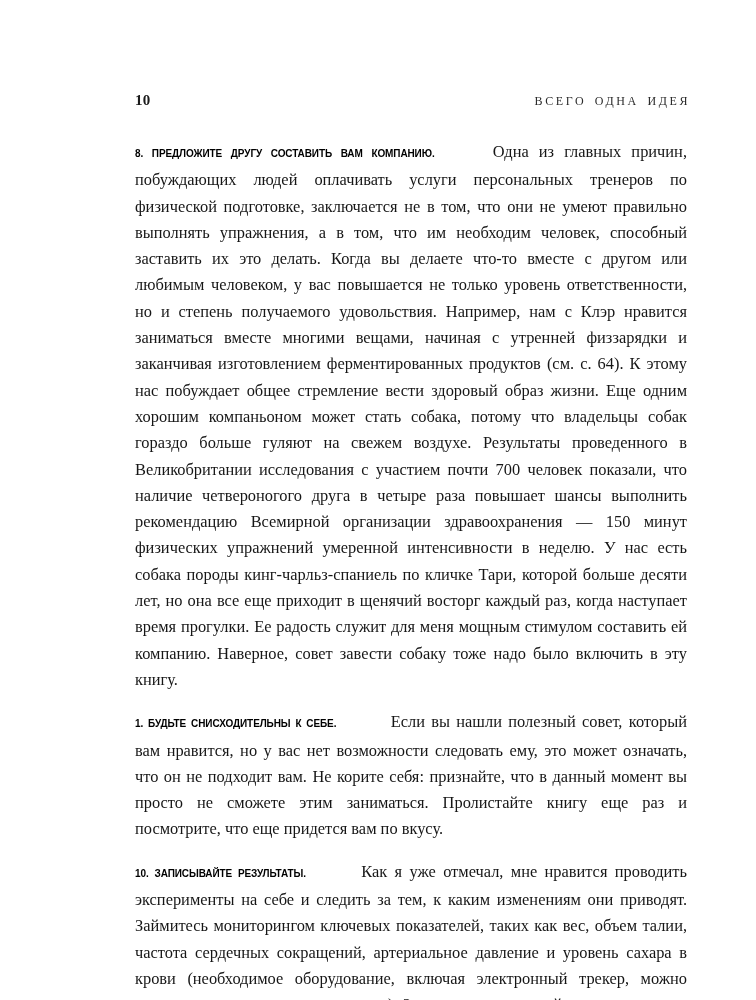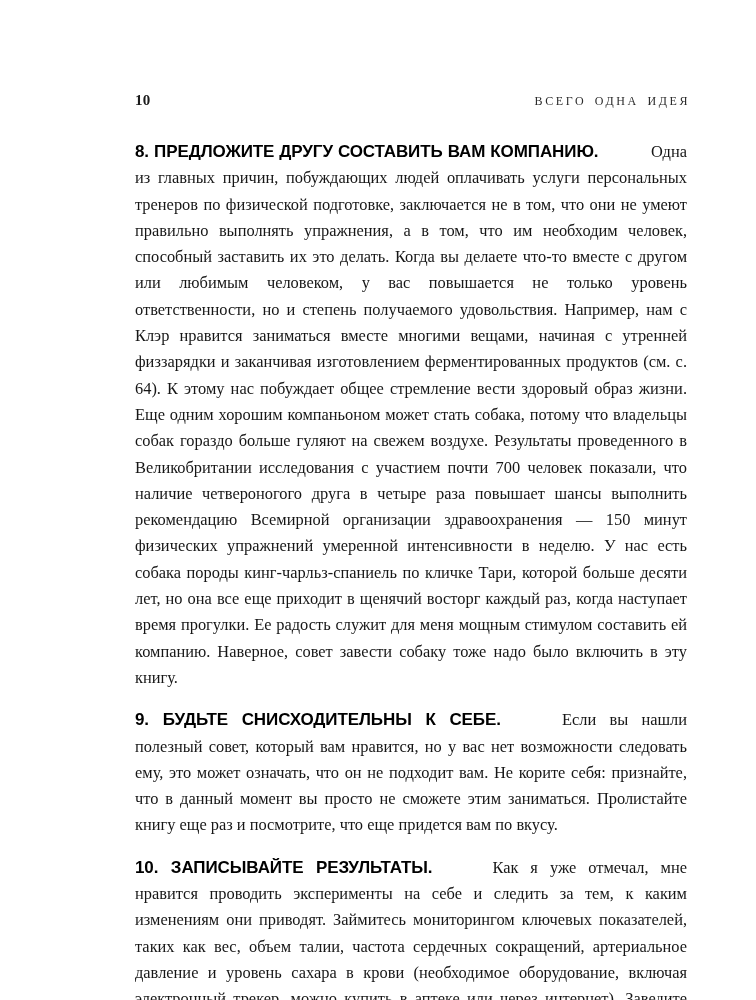--- a/index.html
+++ b/index.html
@@ -56,21 +56,21 @@
     text-justify: inter-word;
     margin: 0;
     hyphens: manual;
   }
   .para + .para {
     margin-top: 16px;
   }
   .lead {
     font-family: "Liberation Sans", "DejaVu Sans", sans-serif;
     font-weight: bold;
-    font-size: 17px;
+    font-size: 10px;
     letter-spacing: -0.1px;
     color: #000000;
   }
   .body-run {
     font-family: "Liberation Serif", "DejaVu Serif", serif;
     margin-left: 48px;
   }
 </style>
 </head>
 <body>
@@ -82,21 +82,21 @@
     <span class="head-title">Всего одна идея</span>
   </div>
 
   <div class="text-block">
 
     <p class="para">
       <span class="lead">8. ПРЕДЛОЖИТЕ ДРУГУ СОСТАВИТЬ ВАМ КОМПАНИЮ.</span><span class="body-run"> Одна из главных причин, побуждающих людей оплачивать услуги персональных тренеров по физической подготовке, заключается не в том, что они не умеют правильно выполнять упражнения, а в том, что им необходим человек, способный заставить их это делать. Когда вы делаете что-то вместе с другом или любимым человеком, у вас повышается не только уровень ответственности, но и степень получаемого удовольствия. Например, нам с Клэр нравится заниматься вместе многими вещами, начиная с утренней физзарядки и заканчивая изготовлением ферментированных продуктов (см. с. 64). К этому нас побуждает общее стремление вести здоровый образ жизни. Еще одним хорошим компаньоном может стать собака, потому что владельцы собак гораздо больше гуляют на свежем воздухе. Результаты проведенного в Великобритании исследования с участием почти 700 человек показали, что наличие четвероногого друга в четыре раза повышает шансы выполнить рекомендацию Всемирной организации здравоохранения — 150 минут физических упражнений умеренной интенсивности в неделю. У нас есть собака породы кинг-чарльз-спаниель по кличке Тари, которой больше десяти лет, но она все еще приходит в щенячий восторг каждый раз, когда наступает время прогулки. Ее радость служит для меня мощным стимулом составить ей компанию. Наверное, совет завести собаку тоже надо было включить в эту книгу.</span>
     </p>
 
     <p class="para">
-      <span class="lead">9. БУДЬТЕ СНИСХОДИТЕЛЬНЫ К СЕБЕ.</span><span class="body-run"> Если вы нашли полезный совет, который вам нравится, но у вас нет возможности следовать ему, это может означать, что он не подходит вам. Не корите себя: признайте, что в данный момент вы просто не сможете этим заниматься. Пролистайте книгу еще раз и посмотрите, что еще придется вам по вкусу.</span>
+      <span class="lead">1. БУДЬТЕ СНИСХОДИТЕЛЬНЫ К СЕБЕ.</span><span class="body-run"> Если вы нашли полезный совет, который вам нравится, но у вас нет возможности следовать ему, это может означать, что он не подходит вам. Не корите себя: признайте, что в данный момент вы просто не сможете этим заниматься. Пролистайте книгу еще раз и посмотрите, что еще придется вам по вкусу.</span>
     </p>
 
     <p class="para">
       <span class="lead">10. ЗАПИСЫВАЙТЕ РЕЗУЛЬТАТЫ.</span><span class="body-run"> Как я уже отмечал, мне нравится проводить эксперименты на себе и следить за тем, к каким изменениям они приводят. Займитесь мониторингом ключевых показателей, таких как вес, объем талии, частота сердечных сокращений, артериальное давление и уровень сахара в крови (необходимое оборудование, включая электронный трекер, можно купить в аптеке или через интернет). Заведите специальный журнал, для того чтобы вносить в него данные о ваших успехах.</span>
     </p>
 
   </div>
 
 </div>
 

